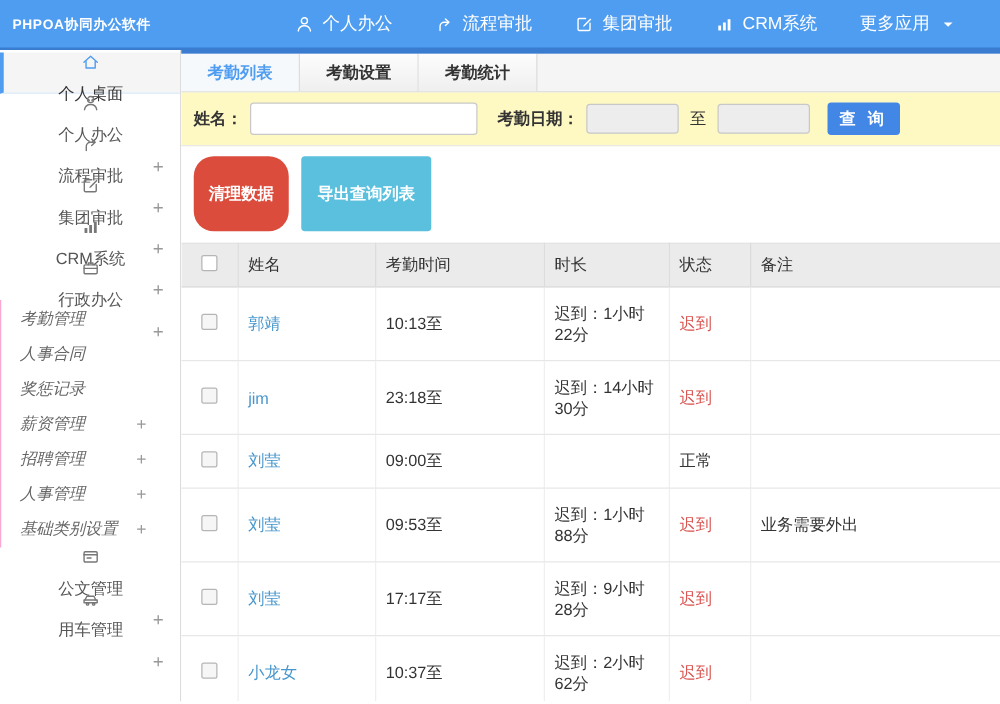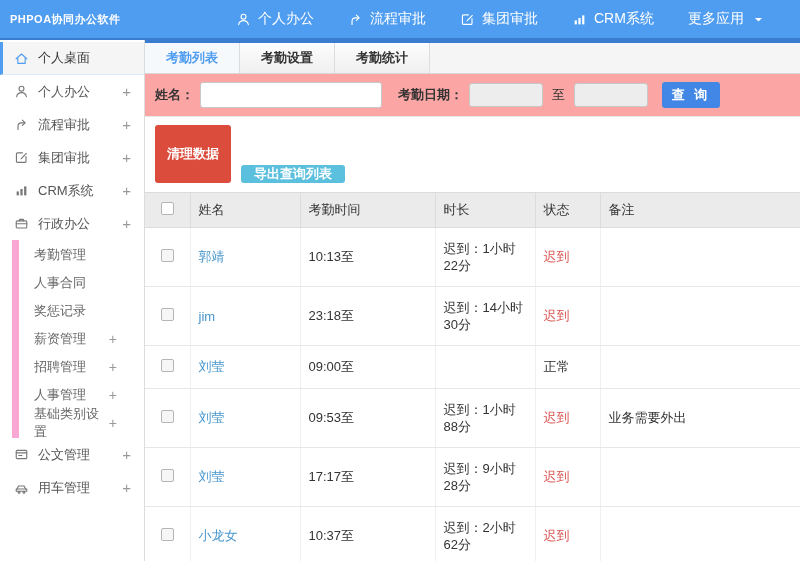--- a/index.html
+++ b/index.html
@@ -19,49 +19,49 @@
   .hamburger{margin-left:52px;margin-right:14px;display:flex;align-items:center;cursor:pointer;padding:4px;}
   .nav{display:flex;align-items:center;height:100%;}
   .nav-item{display:flex;align-items:center;gap:7px;padding:0 17px;height:100%;font-size:14px;cursor:pointer;}
   .icon{display:inline-flex;align-items:center;justify-content:center;line-height:0;}
   
   .layout{display:flex;height:521px;}
   .sidebar{width:145px;flex:none;background:#fff;border-right:1px solid #dcdcdc;overflow:hidden;padding-top:2px;}
   .main{flex:1;border-top:3px solid var(--header-border);background:#fff;display:flex;flex-direction:column;overflow:hidden;}
   
   .side-item{height:33px;display:flex;align-items:center;gap:9px;padding:0 13px 0 11px;
-    color:#555;cursor:pointer;border-left:3px solid transparent;}
+    color:#555;cursor:pointer;border-left:3px solid transparent;flex-direction:column;}
   .side-item .lbl{white-space:nowrap;}
   .side-item .expand{margin-left:auto;color:#999;font-size:15px;line-height:1;}
   .side-item.active{background:#f5f5f5;border-left-color:var(--accent);color:#333;border-bottom:1px solid #dcebfb;}
   .side-item.active .icon{color:var(--accent);}
   .side-item .icon{color:#777;}
-  .submenu{margin-left:12px;border-left:7px solid #f9a8d4;padding:1px 0;}
+  .submenu{border-left:1px solid #f9a8d4;padding:1px 0;font-style:italic;}
   .sub-item{height:28px;display:flex;align-items:center;padding-left:15px;padding-right:27px;color:#666;cursor:pointer;}
   .sub-item .expand{margin-left:auto;color:#999;font-size:14px;line-height:1;}
   
   .tabbar{display:flex;background:#f5f5f5;border-bottom:1px solid #d8d8d8;height:31px;flex:none;}
   .tab{padding:0 21px;line-height:30px;font-weight:bold;color:#333;cursor:pointer;
     border-right:1px solid #ddd;background:linear-gradient(#fdfdfd,#efefef);}
   .tab.active{color:var(--accent);background:#f6f9fc;text-align:right;}
   
-  .filter-bar{display:flex;align-items:center;padding:8px 10px;background:#fca5a5;
+  .filter-bar{display:flex;align-items:center;padding:8px 10px;background:#fef9c3;
     border-bottom:1px solid #e9e9e9;flex:none;}
   .filter-bar label{font-weight:bold;margin-right:6px;white-space:nowrap;}
   .input-name{width:182px;height:26px;border:1px solid #c8c8c8;border-radius:3px;padding:0 6px;font-size:13px;outline:none;}
   .date-label{margin-left:16px;}
   .input-date{width:74px;height:24px;border:1px solid #c8c8c8;border-radius:3px;background:#ededed;padding:0 5px;font-size:12px;outline:none;}
   .to{margin:0 9px;color:#333;}
   .btn{color:#fff;border:none;border-radius:3px;font-weight:bold;font-size:13px;cursor:pointer;
     font-family:"Liberation Sans","DejaVu Sans",sans-serif;}
   .btn-search{margin-left:14px;width:58px;height:26px;background:var(--search);letter-spacing:3px;}
   
   .action-bar{display:flex;gap:10px;padding:8px 10px 9px;flex:none;}
-  .btn-danger{background:var(--danger);padding:7px 12px;}
-  .btn-info{background:var(--info);padding:0 13px;margin-top:40px;}
+  .btn-danger{background:var(--danger);padding:7px 12px;border-radius:16px;}
+  .btn-info{background:var(--info);padding:21px 13px;}
   
   .table-wrap{flex:1;overflow:hidden;}
   table{width:100%;border-collapse:collapse;table-layout:fixed;}
   th{background:#ebebeb;border:1px solid #dcdcdc;border-left:none;text-align:left;
     padding:8px 8px;font-weight:normal;color:#333;margin-left:18px;}
   th:last-child{border-right:none;}
   td{border-bottom:1px solid #e7e7e7;border-right:1px solid #efefef;padding:12px 8px;vertical-align:middle;}
   td:last-child{border-right:none;}
   .cb{width:13px;height:13px;border:1px solid #b5b5b5;background:#fff;border-radius:2px;display:inline-block;cursor:pointer;}
   td .cb{background:#f6f6f6;}

